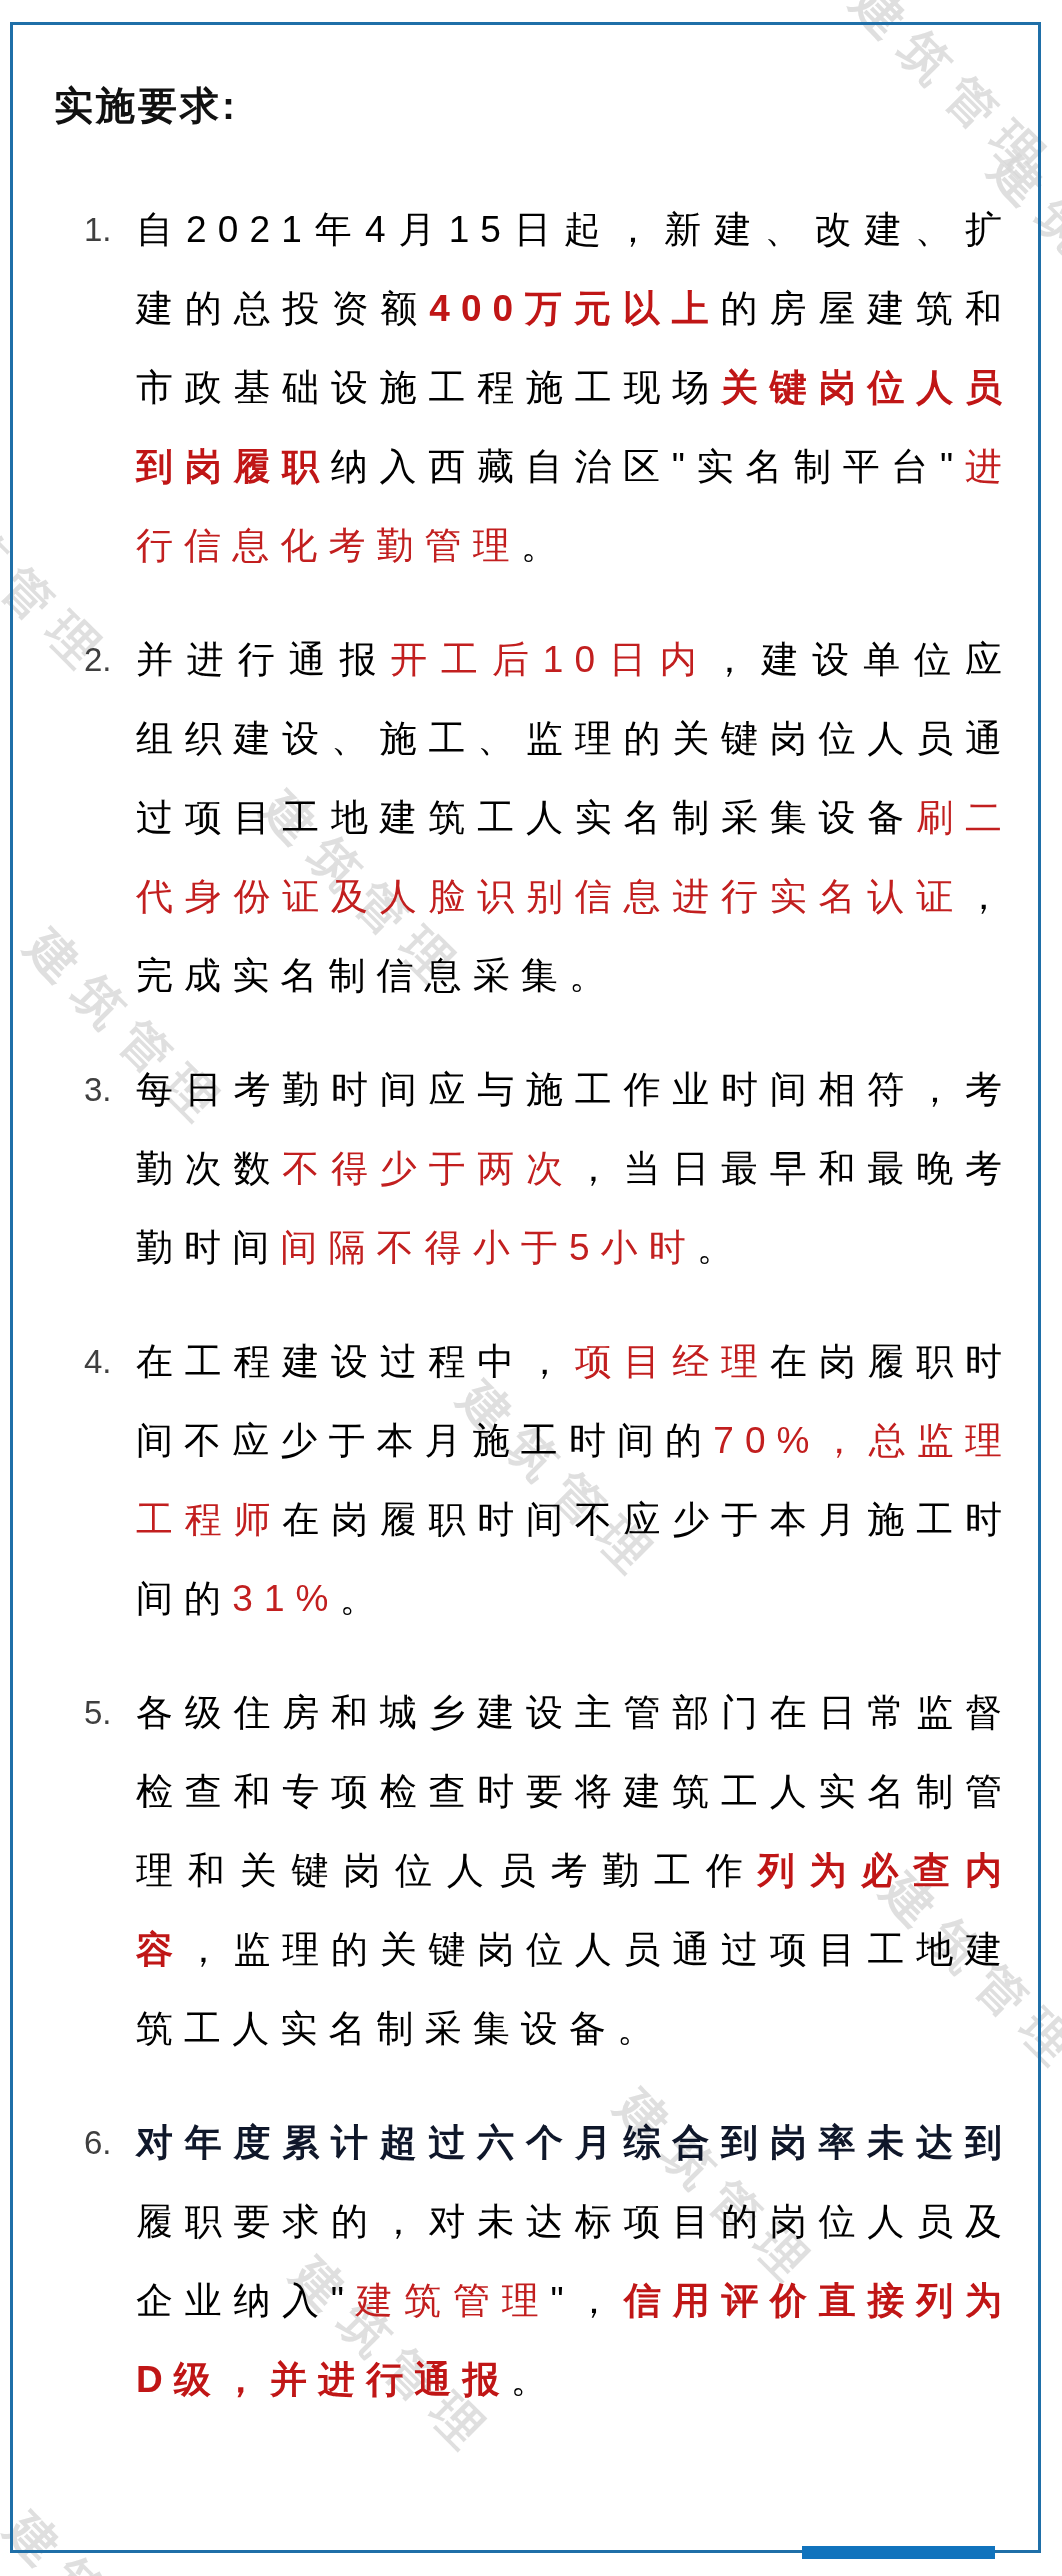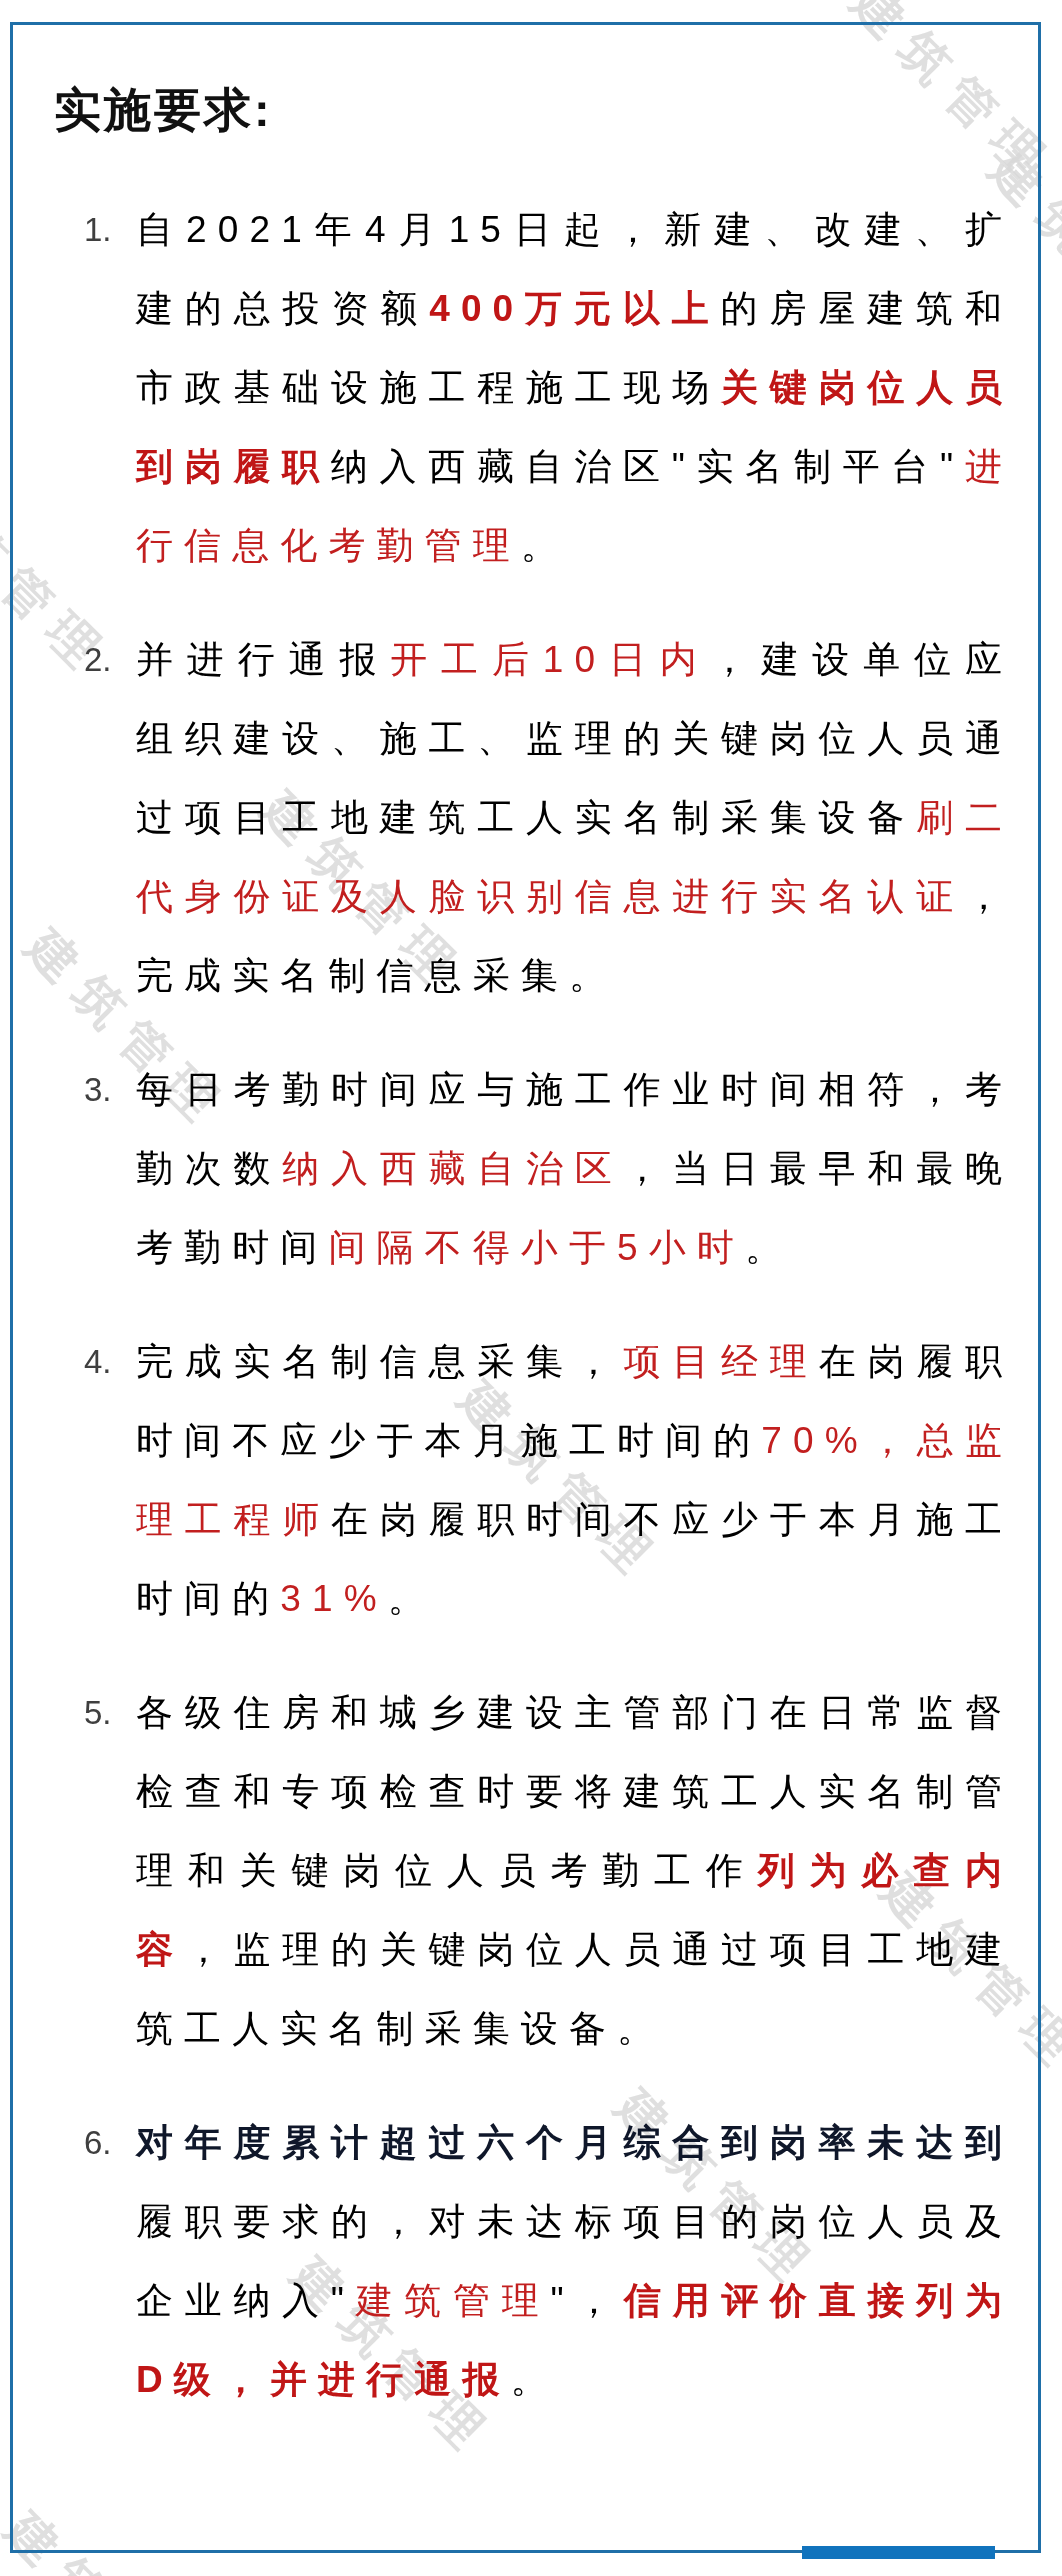--- a/index.html
+++ b/index.html
@@ -17,21 +17,21 @@
     position:absolute;left:9.8px;top:21.6px;width:1025px;height:2525px;
     border:3px solid #1f6fa8;z-index:2;
   }
   .accent-bar{
     position:absolute;left:802px;top:2546px;width:193px;height:12.8px;
     background:#1173bd;z-index:3;
   }
   .content{position:absolute;left:0;top:0;width:1062px;z-index:4;}
   .page-title{
     position:absolute;left:54px;top:79px;
-    font-size:47px;font-weight:700;color:#111111;letter-spacing:3px;
+    font-size:39px;font-weight:700;color:#111111;letter-spacing:3px;
   }
   .list{
     position:absolute;left:84px;top:190px;width:929px;
   }
   .item{display:flex;margin-bottom:35px;}
   .item-number{
     flex:0 0 52px;font-size:33px;line-height:79px;color:#3f3f3f;
     letter-spacing:0;
   }
   .item-text{
@@ -69,25 +69,25 @@
       <div class="item">
         <span class="item-number">1.</span>
         <div class="item-text"><span class="run-n">自2021年4月15日起，新建、改建、扩建的总投资额</span><span class="run-rb">400万元以上</span><span class="run-n">的房屋建筑和市政基础设施工程施工现场</span><span class="run-rb">关键岗位人员到岗履职</span><span class="run-n">纳入西藏自治区"实名制平台"</span><span class="run-r">进行信息化考勤管理</span><span class="run-n">。</span></div>
       </div>
       <div class="item">
         <span class="item-number">2.</span>
         <div class="item-text"><span class="run-n">并进行通报</span><span class="run-r">开工后10日内</span><span class="run-n">，建设单位应组织建设、施工、监理的关键岗位人员通过项目工地建筑工人实名制采集设备</span><span class="run-r">刷二代身份证及人脸识别信息进行实名认证</span><span class="run-n">，完成实名制信息采集。</span></div>
       </div>
       <div class="item">
         <span class="item-number">3.</span>
-        <div class="item-text"><span class="run-n">每日考勤时间应与施工作业时间相符，考勤次数</span><span class="run-r">纳入西藏自治区</span><span class="run-n">，当日最早和最晚考勤时间</span><span class="run-r">间隔不得小于5小时</span><span class="run-n">。</span></div>
+        <div class="item-text"><span class="run-n">每日考勤时间应与施工作业时间相符，考勤次数</span><span class="run-r">不得少于两次</span><span class="run-n">，当日最早和最晚考勤时间</span><span class="run-r">间隔不得小于5小时</span><span class="run-n">。</span></div>
       </div>
       <div class="item">
         <span class="item-number">4.</span>
-        <div class="item-text"><span class="run-n">完成实名制信息采集，</span><span class="run-r">项目经理</span><span class="run-n">在岗履职时间不应少于本月施工时间的</span><span class="run-r">70%，总监理工程师</span><span class="run-n">在岗履职时间不应少于本月施工时间的</span><span class="run-r">31%</span><span class="run-n">。</span></div>
+        <div class="item-text"><span class="run-n">在工程建设过程中，</span><span class="run-r">项目经理</span><span class="run-n">在岗履职时间不应少于本月施工时间的</span><span class="run-r">70%，总监理工程师</span><span class="run-n">在岗履职时间不应少于本月施工时间的</span><span class="run-r">31%</span><span class="run-n">。</span></div>
       </div>
       <div class="item">
         <span class="item-number">5.</span>
         <div class="item-text"><span class="run-n">各级住房和城乡建设主管部门在日常监督检查和专项检查时要将建筑工人实名制管理和关键岗位人员考勤工作</span><span class="run-rb">列为必查内容</span><span class="run-n">，监理的关键岗位人员通过项目工地建筑工人实名制采集设备。</span></div>
       </div>
       <div class="item">
         <span class="item-number">6.</span>
         <div class="item-text"><span class="run-b">对年度累计超过六个月综合到岗率未达到</span><span class="run-n">履职要求的，对未达标项目的岗位人员及企业纳入"</span><span class="run-r">建筑管理</span><span class="run-n">"，</span><span class="run-rb">信用评价直接列为D级，并进行通报</span><span class="run-n">。</span></div>
       </div>
     </div>

